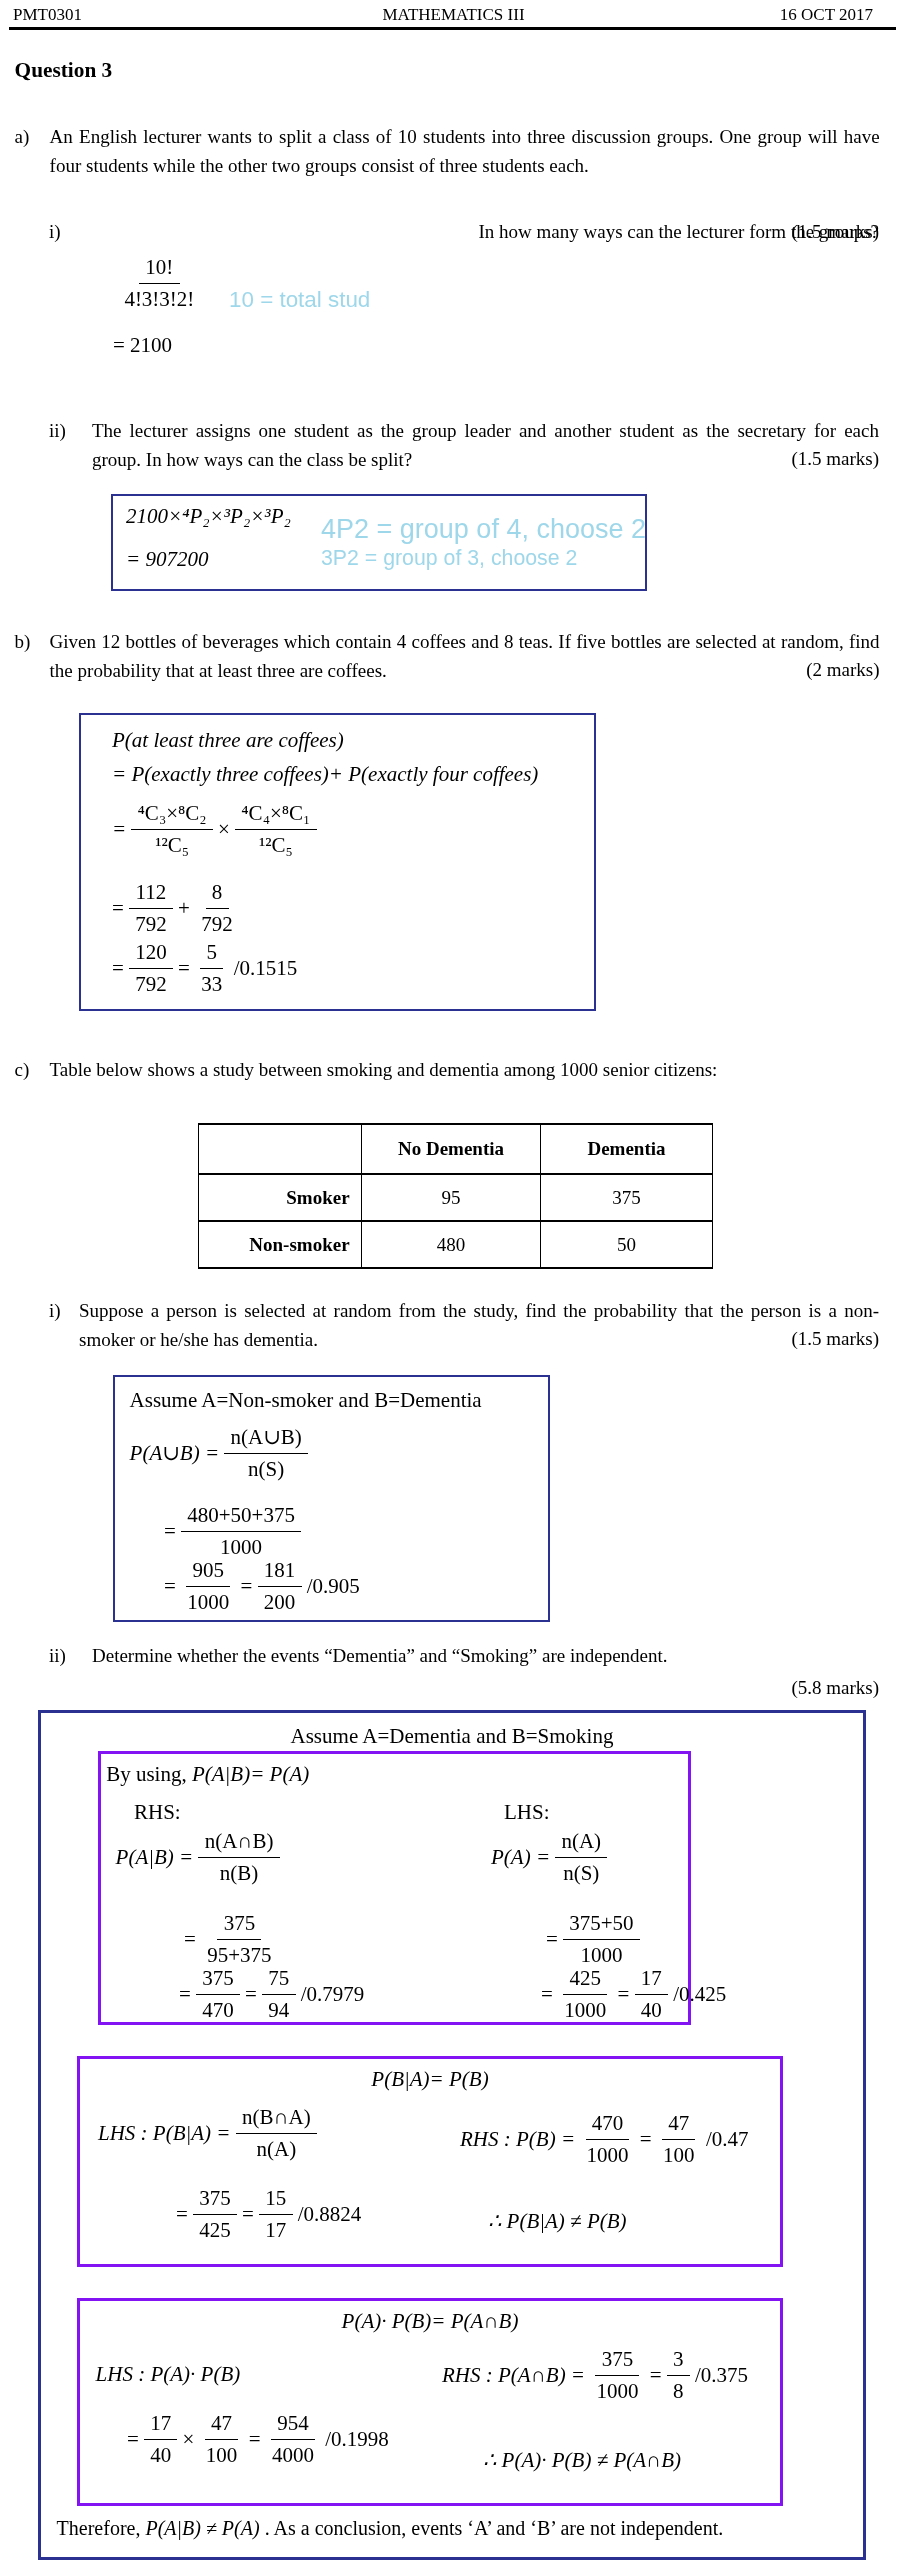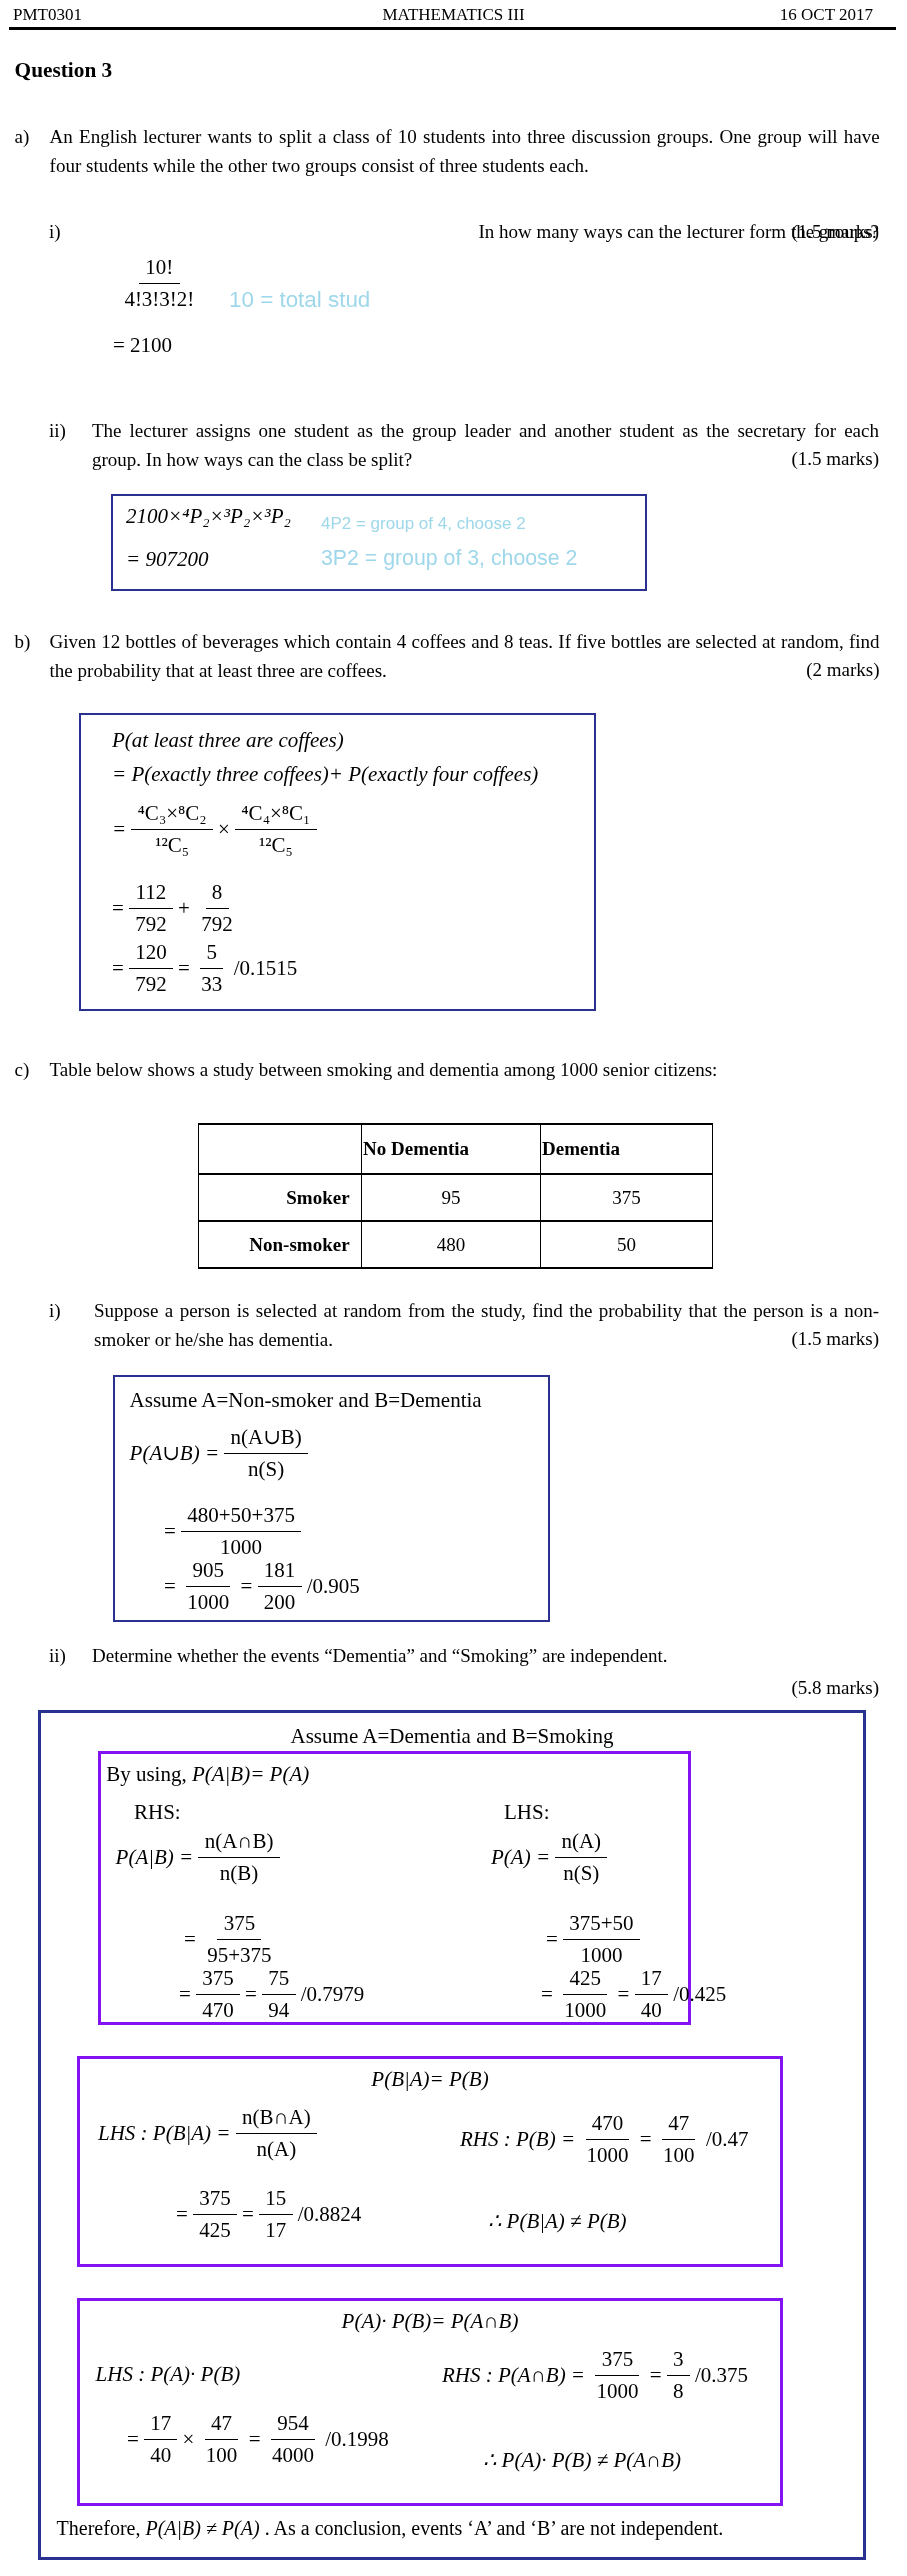--- a/index.html
+++ b/index.html
@@ -21,21 +21,21 @@
   .frac .num{display:block;border-bottom:1.6px solid #000;padding:0 6.2px 3.1px;}
   .frac .den{display:block;padding:3.1px 6.2px 0;}
   .navybox{position:absolute;border:2.6px solid #2b3191;}
   .bigbox{position:absolute;border:3.6px solid #2b3191;}
   .purplebox{position:absolute;border:3.1px solid #8313f2;}
   .note{position:absolute;font-family:"Liberation Sans","DejaVu Sans",sans-serif;
         color:#9ed7ea;font-size:22.4px;white-space:nowrap;}
   .ctable{position:absolute;left:198px;top:1123px;border-collapse:collapse;}
   .ctable td,.ctable th{border-left:1px solid #000;border-right:1px solid #000;
         border-top:2.6px solid #000;border-bottom:2.6px solid #000;font-size:19px;background:#fff;}
-  .ctable th{font-weight:bold;text-align:left;}
+  .ctable th{font-weight:bold;text-align:center;}
   .c0{width:160px;} .c1{width:176px;} .c2{width:169px;}
   .hrow{height:50px;} .drow{height:47px;}
   .rowlabel{font-weight:bold;text-align:right;padding-right:11.4px;}
   .val{text-align:center;}
   .centered{position:absolute;left:0;right:0;text-align:center;}
 </style>
 </head>
 <body>
 
 <div class="page">
@@ -69,21 +69,21 @@
 
   <div class="para" style="left:49px;top:416px;width:830px;">
     <span class="plabel">ii)</span>
     <span class="ptext" style="margin-left:43px;">The lecturer assigns one student as the group leader and another student as the secretary for each group. In how ways can the class be split?</span>
     <span class="marks">(1.5 marks)</span>
   </div>
 
   <div class="navybox" style="left:111px;top:494px;width:532px;height:93px;">
     <div class="m it" style="position:absolute;left:13px;top:7.8px;">2100×⁴P₂×³P₂×³P₂</div>
     <div class="m it" style="position:absolute;left:13px;top:51px;">= 907200</div>
-    <div class="note" style="left:208px;top:17.7px;font-size:17px;">4P2 = group of 4, choose 2</div>
+    <div class="note" style="left:208px;top:17.7px;font-size:27px;">4P2 = group of 4, choose 2</div>
     <div class="note" style="left:208px;top:50px;font-size:21.3px;">3P2 = group of 3, choose 2</div>
   </div>
 
   <div class="para" style="left:14.6px;top:627px;width:865px;">
     <span class="plabel">b)</span>
     <span class="ptext" style="margin-left:35px;">Given 12 bottles of beverages which contain 4 coffees and 8 teas. If five bottles are selected at random, find the probability that at least three are coffees.</span>
     <span class="marks">(2 marks)</span>
   </div>
 
   <div class="navybox" style="left:79px;top:713px;width:513px;height:294px;">
@@ -148,21 +148,21 @@
     <tr class="drow">
       <td class="rowlabel">Non-smoker</td>
       <td class="val">480</td>
       <td class="val">50</td>
     </tr>
   </tbody>
     </table>
 
   <div class="para" style="left:49px;top:1296px;width:830px;">
     <span class="plabel">i)</span>
-    <span class="ptext" style="margin-left:45px;">Suppose a person is selected at random from the study, find the probability that the person is a non-smoker or he/she has dementia.</span>
+    <span class="ptext" style="margin-left:30px;">Suppose a person is selected at random from the study, find the probability that the person is a non-smoker or he/she has dementia.</span>
     <span class="marks">(1.5 marks)</span>
   </div>
 
   <div class="navybox" style="left:113px;top:1375px;width:433px;height:243px;">
     <div class="m" style="position:absolute;left:14.6px;top:11.4px;">Assume A=Non-smoker and B=Dementia</div>
     <div class="eqline m" style="left:14.6px;top:48px;">
       <span class="it">P(A∪B) =</span>
       <span class="frac it">
         <span class="num">n(A∪B)</span>
         <span class="den">n(S)</span>

